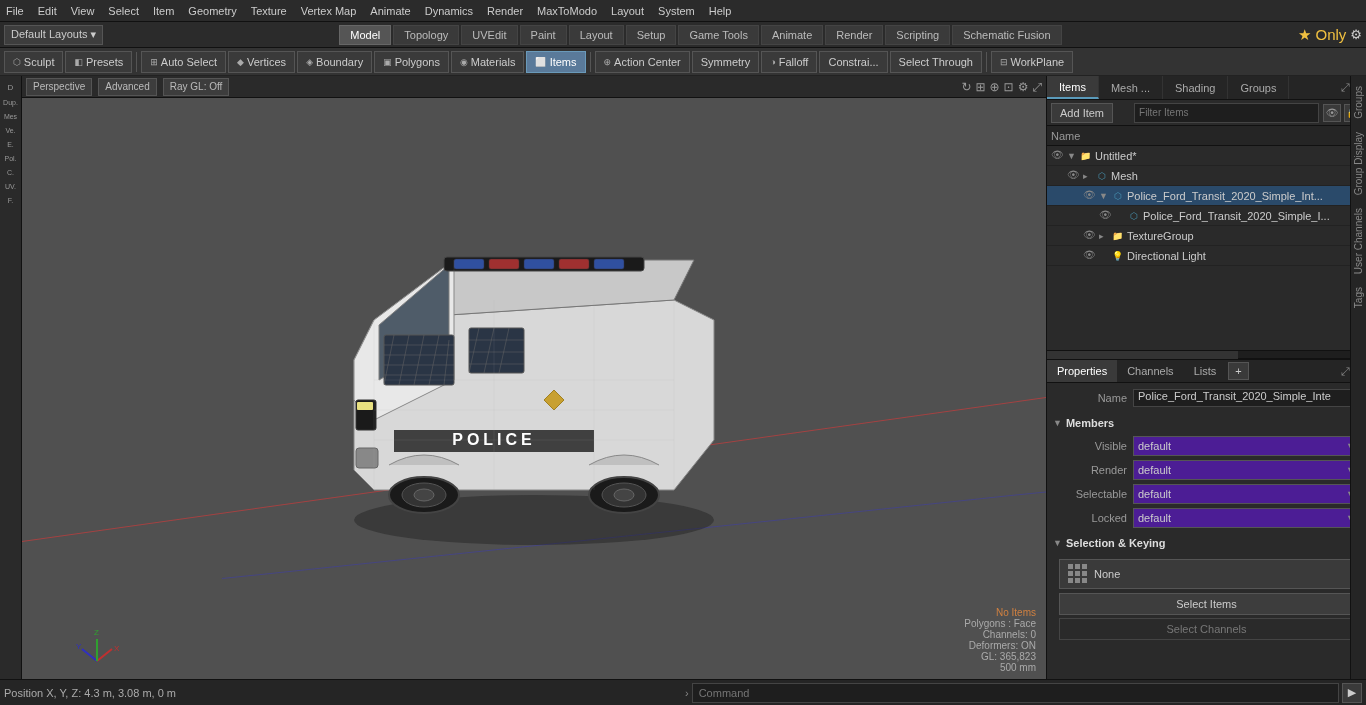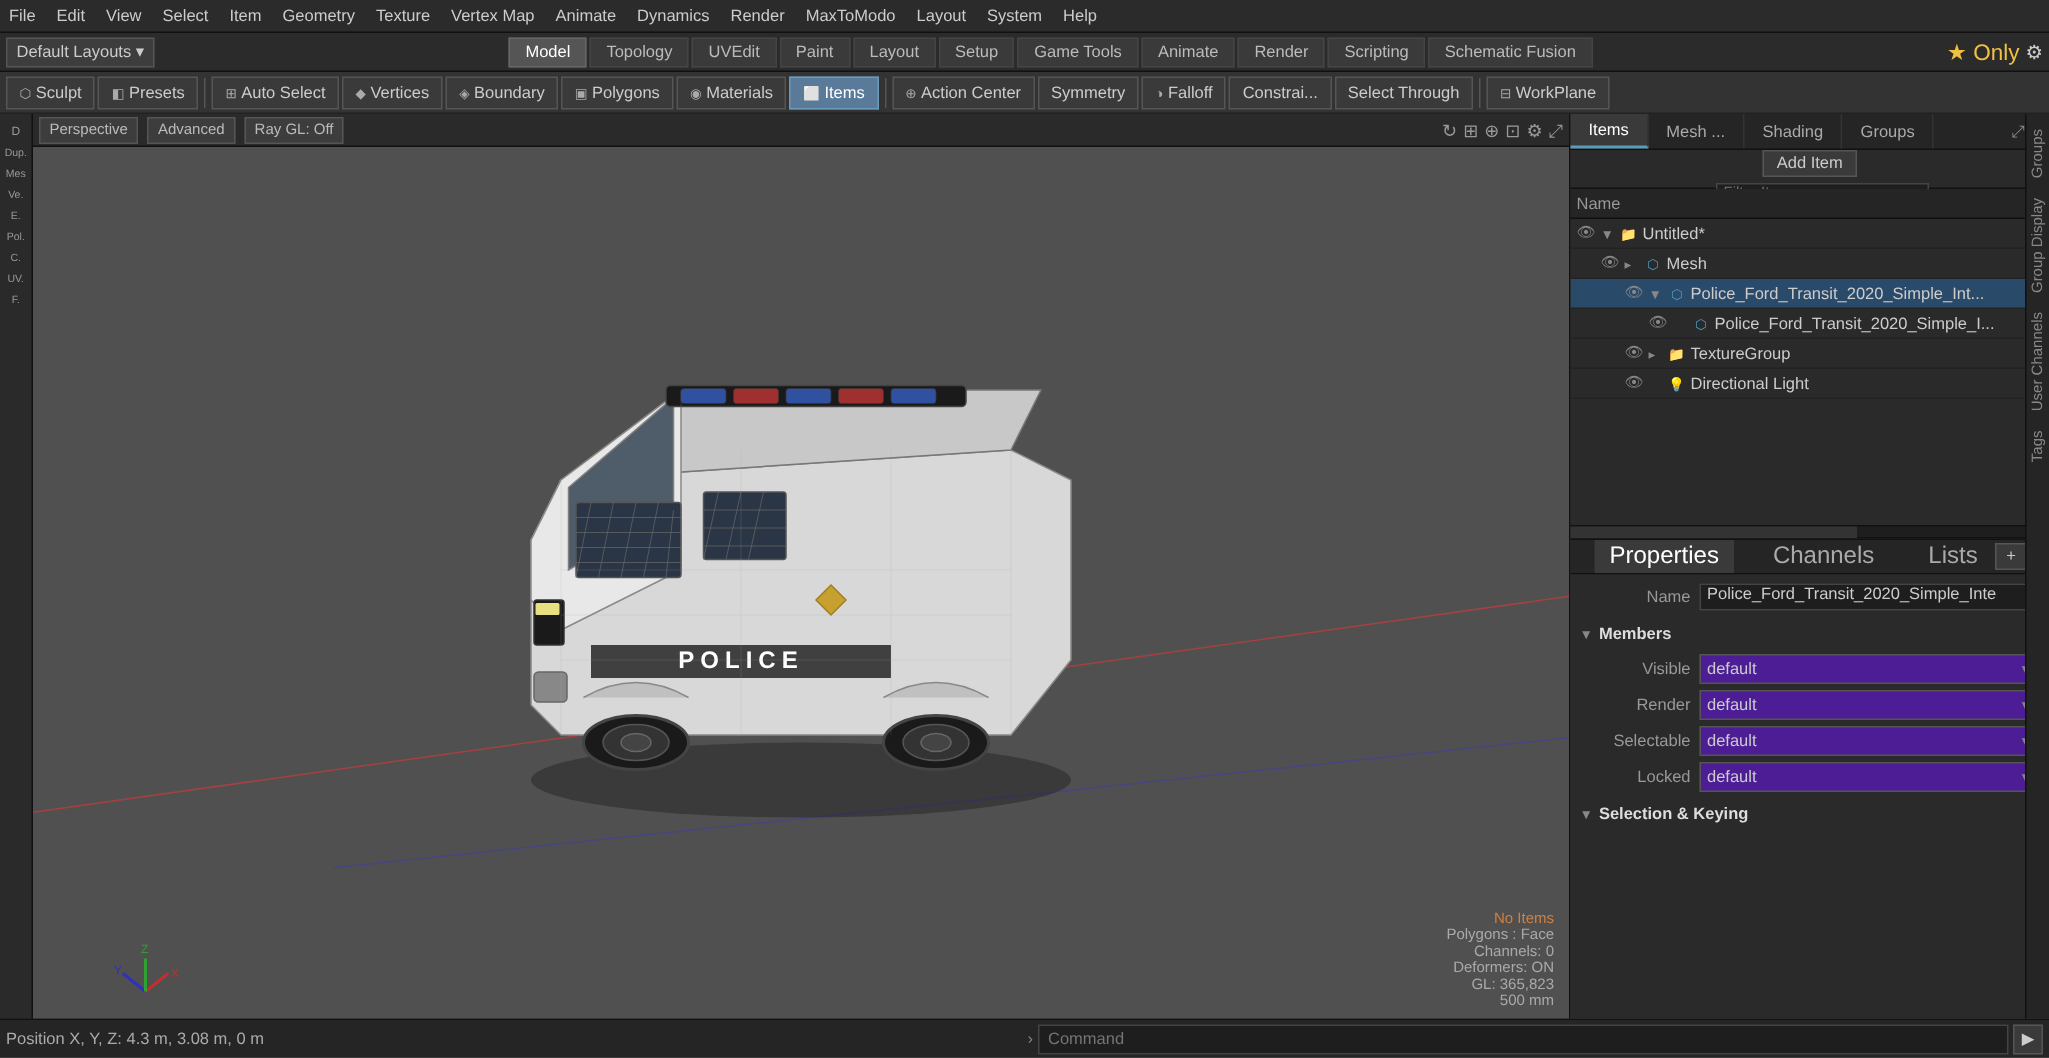--- a/index.html
+++ b/index.html
@@ -290,21 +290,20 @@
       border-bottom: 2px solid #5a9aba;
     }
     #items-toolbar {
       display: flex;
       align-items: center;
       background: #2a2a2a;
       height: 26px;
       padding: 0 4px;
       gap: 4px;
       border-bottom: 1px solid #111;
-      flex-direction: column;
     }
     .items-add-btn {
       background: #3a3a3a;
       border: 1px solid #555;
       color: #ccc;
       font-size: 11px;
       padding: 2px 8px;
       cursor: pointer;
       height: 20px;
       display: flex;
@@ -419,26 +418,26 @@
     #props-tabs {
       display: flex;
       background: #252525;
       height: 24px;
       align-items: center;
       border-bottom: 1px solid #111;
       border-top: 1px solid #111;
     }
     .props-tab {
       padding: 2px 10px;
-      font-size: 16px;
+      font-size: 11px;
       color: #aaa;
       cursor: pointer;
       height: 100%;
       display: flex;
-      margin-left: 16px;
+      align-items: center;
     }
     .props-tab.active {
       background: #3a3a3a;
       color: #fff;
     }
     .props-add-btn {
       background: #3a3a3a;
       border: 1px solid #555;
       color: #ccc;
       font-size: 11px;
@@ -1038,20 +1037,42 @@
             <span>default</span>
             <span class="props-dropdown-arrow">▼</span>
           </div>
         </div>
 
         <div class="section-header">
           <span class="section-arrow">▼</span>
           <span>Selection &amp; Keying</span>
         </div>
 
+        <div id="selection-keying">
+          <div class="keying-none-btn">
+            <div class="keying-grid">
+              <div class="keying-dot"></div>
+                <div class="keying-dot"></div>
+                <div class="keying-dot"></div>
+              <div class="keying-dot"></div>
+                <div class="keying-dot"></div>
+                <div class="keying-dot"></div>
+              <div class="keying-dot"></div>
+                <div class="keying-dot"></div>
+                <div class="keying-dot"></div>
+            </div>
+            <span class="keying-label">None</span>
+          </div>
+          <div class="select-items-btn">
+            <span>Select Items</span>
+          </div>
+          <div class="select-channels-btn">
+            <span>Select Channels</span>
+          </div>
+        </div>
       </div>
     </div>
 
     <div id="right-edge-tabs" style="position:absolute; right:0; top:0; height:100%; width:16px; background:#252525; border-left:1px solid #111; display:flex; flex-direction:column; align-items:center; padding-top:4px; gap:1px;">
       <div class="edge-tab">Groups</div>
       <div class="edge-tab">Group Display</div>
       <div class="edge-tab">User Channels</div>
       <div class="edge-tab">Tags</div>
     </div>
   </div>

